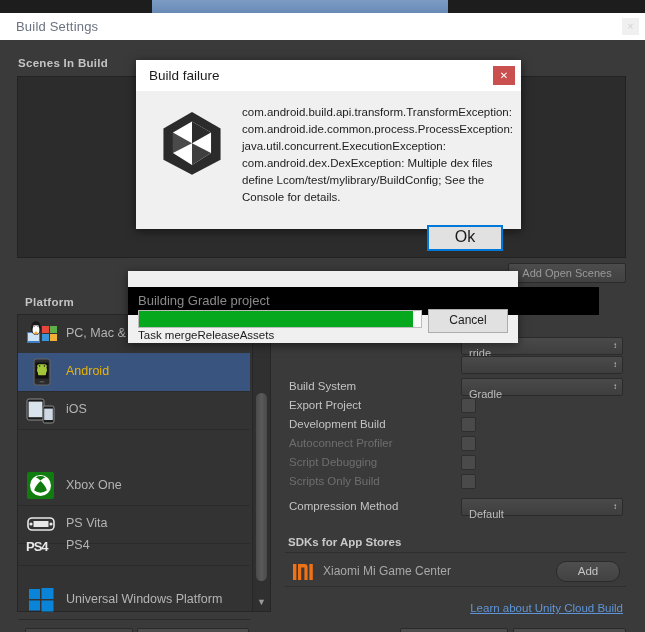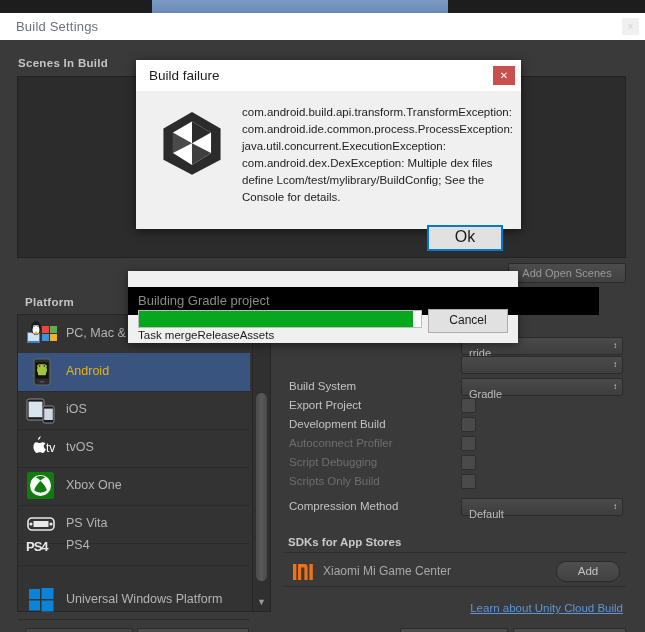--- a/index.html
+++ b/index.html
@@ -165,28 +165,20 @@
             <span class="plat-label">Android</span>
           </div>
           <div class="plat-row" style="top: 76px;">
             <span class="plat-ico"><svg width="32" height="28" viewBox="0 0 32 28">
                 <rect x="1" y="3" width="17" height="21" rx="2" fill="#1b1b1b" stroke="#8d8d8d"></rect>
                 <rect x="2.6" y="5.6" width="13.8" height="15.6" fill="#d9e3ec"></rect>
                 <rect x="17" y="10" width="11" height="17" rx="1.8" fill="#1b1b1b" stroke="#8d8d8d"></rect>
                 <rect x="18.2" y="12.6" width="8.6" height="11.4" fill="#cfd9e4"></rect>
               </svg></span>
             <span class="plat-label">iOS</span>
-          </div>
-          <div class="plat-row" style="top: 114px;">
-            <span class="plat-ico"><svg width="32" height="28" viewBox="0 0 32 28">
-                <path d="M12 6.2c-.1-1.9 1.4-3.6 2.6-4.2.2 1.6-1.2 3.6-2.6 4.2z" fill="#fff"></path>
-                <path d="M9.6 8.2c2.4-.3 3 .9 4 .9s1.6-1.1 3.3-.9c1.2.1 2 .6 2.5 1.4-2.3 1.5-2 4.7.5 5.6-.6 1.7-2 3.8-3.3 3.8-1.1 0-1.5-.7-2.8-.7s-1.8.7-2.8.7c-1.5.1-3.6-3.3-3.6-6 0-3 1.6-4.6 2.2-4.8z" fill="#fff"></path>
-                <text x="20" y="18" font-family="Liberation Sans, sans-serif" font-size="12" fill="#fff">tv</text>
-              </svg></span>
-            <span class="plat-label">tvOS</span>
           </div>
           <div class="plat-row" style="top: 152px;">
             <span class="plat-ico"><svg width="32" height="28" viewBox="0 0 32 28">
                 <rect x="1" y="0" width="27" height="27" rx="2" fill="#107c10"></rect>
                 <circle cx="14.5" cy="13.5" r="10.5" fill="#fff"></circle>
                 <path d="M14.5 9c2.5 2.2 6 6.4 6.2 9.6a10.4 10.4 0 0 1-12.4 0C8.5 15.4 12 11.2 14.5 9z" fill="#107c10"></path>
                 <path d="M9.6 5.2a10.4 10.4 0 0 1 9.8 0c-1.4.5-3.3 1.8-4.9 3.2-1.6-1.4-3.5-2.7-4.9-3.2z" fill="#107c10"></path>
               </svg></span>
             <span class="plat-label">Xbox One</span>
           </div>

